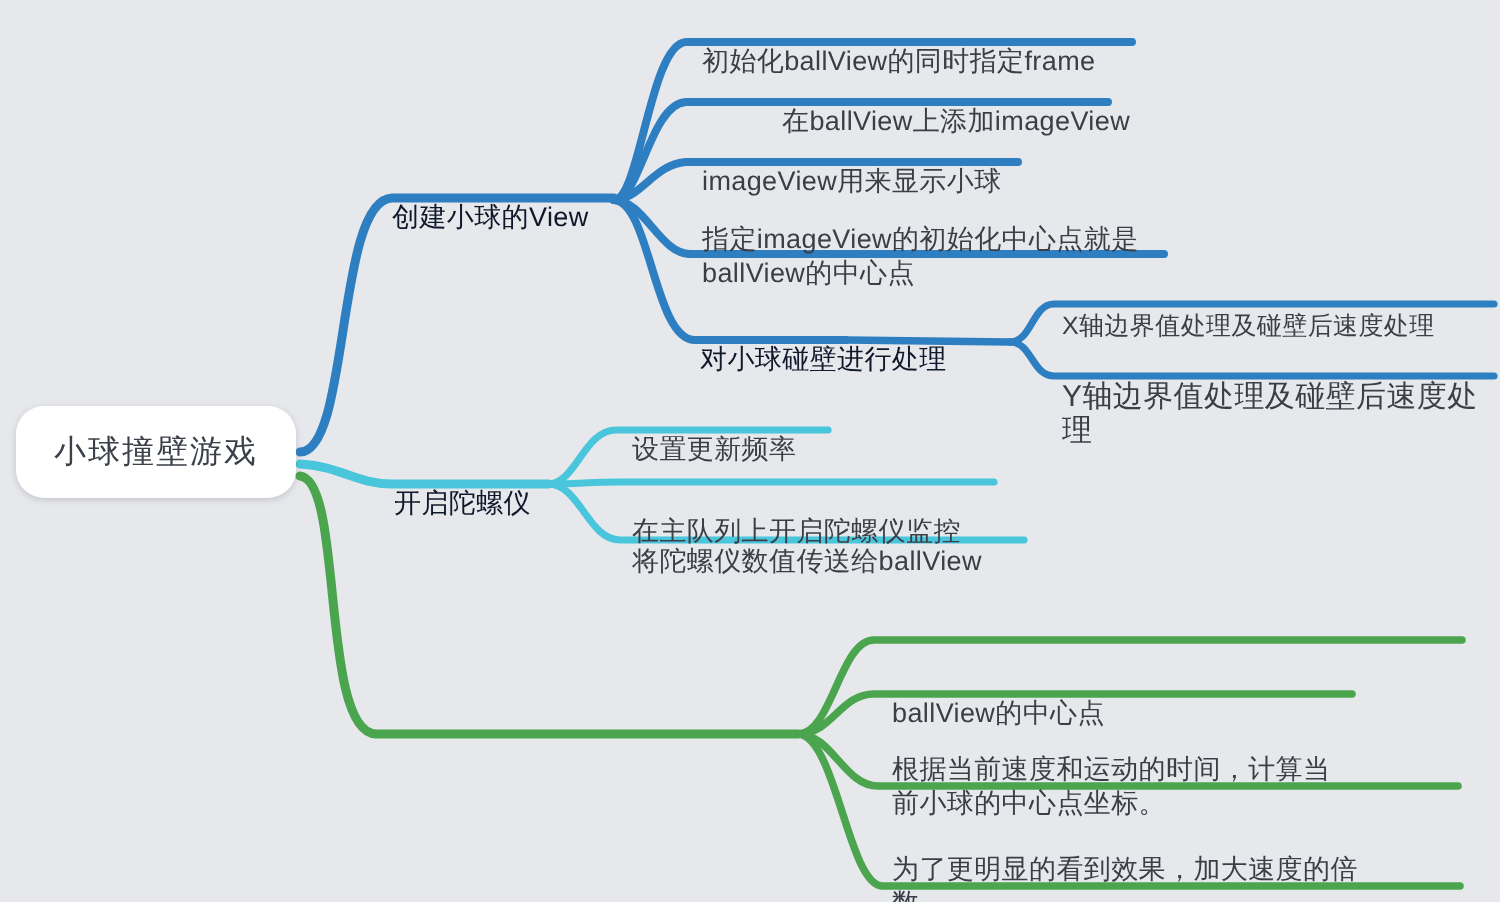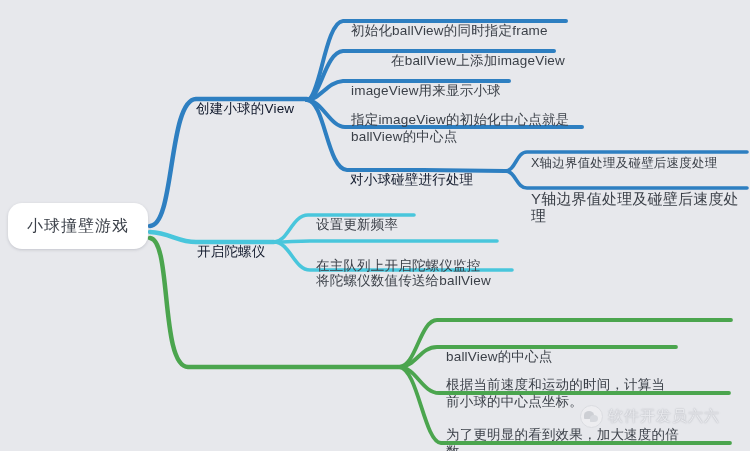--- a/index.html
+++ b/index.html
@@ -188,18 +188,14 @@
   <div class="node lvl3" style="left:446px; top:359px;">
     <span>根据当前速度和运动的时间，计算当
 前小球的中心点坐标。</span>
   </div>
 
   <div class="node lvl3" style="left:446px; top:409px;">
     <span>为了更明显的看到效果，加大速度的倍
 数</span>
   </div>
 
-  <div class="watermark" style="left:580px; top:405px;">
-    <div class="wm-logo"></div>
-    <div class="wm-text">软件开发员六六</div>
-  </div>
 
 </div>
 
 </body></html>

